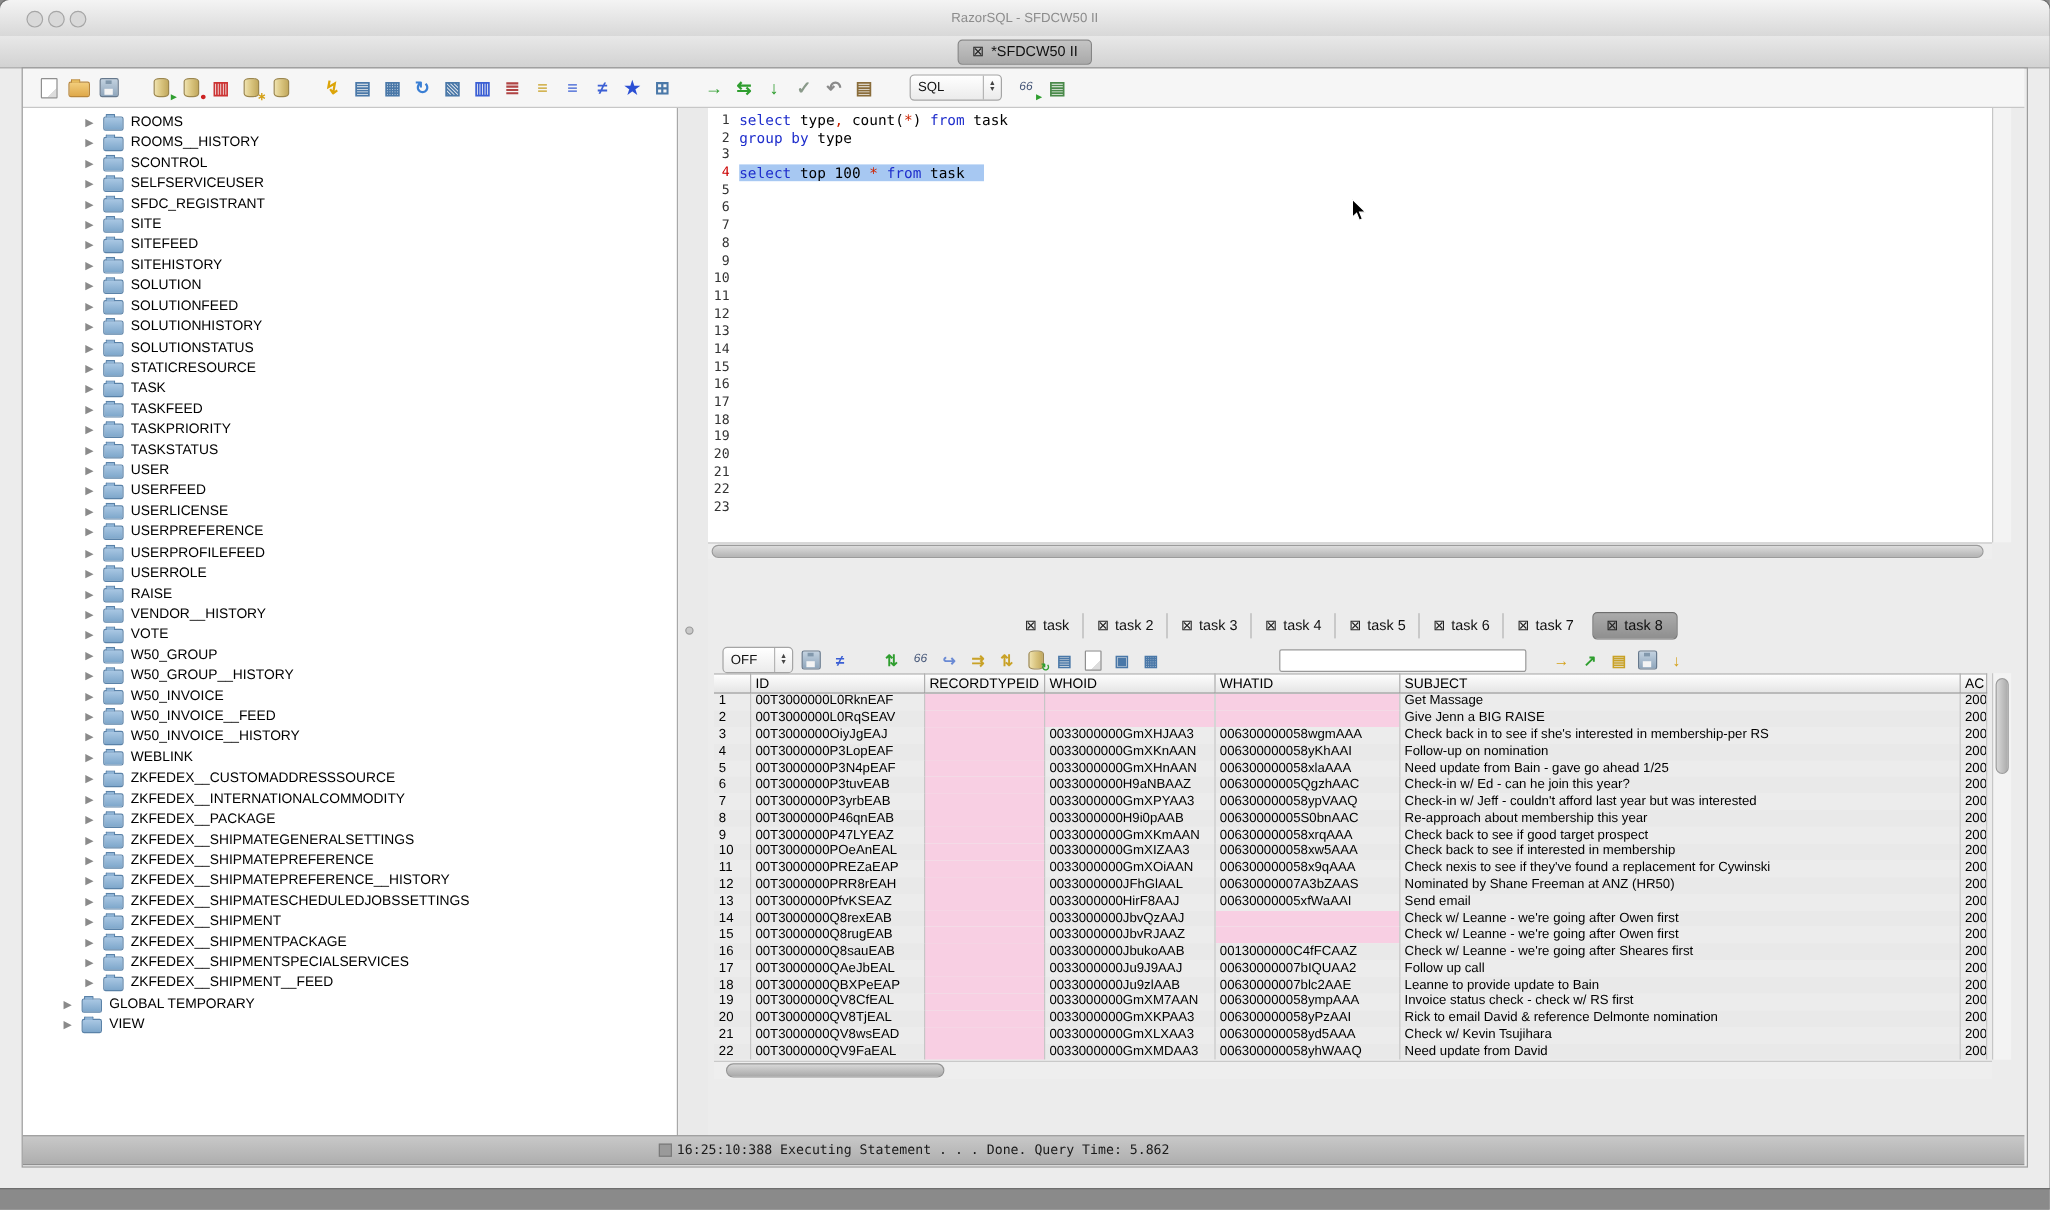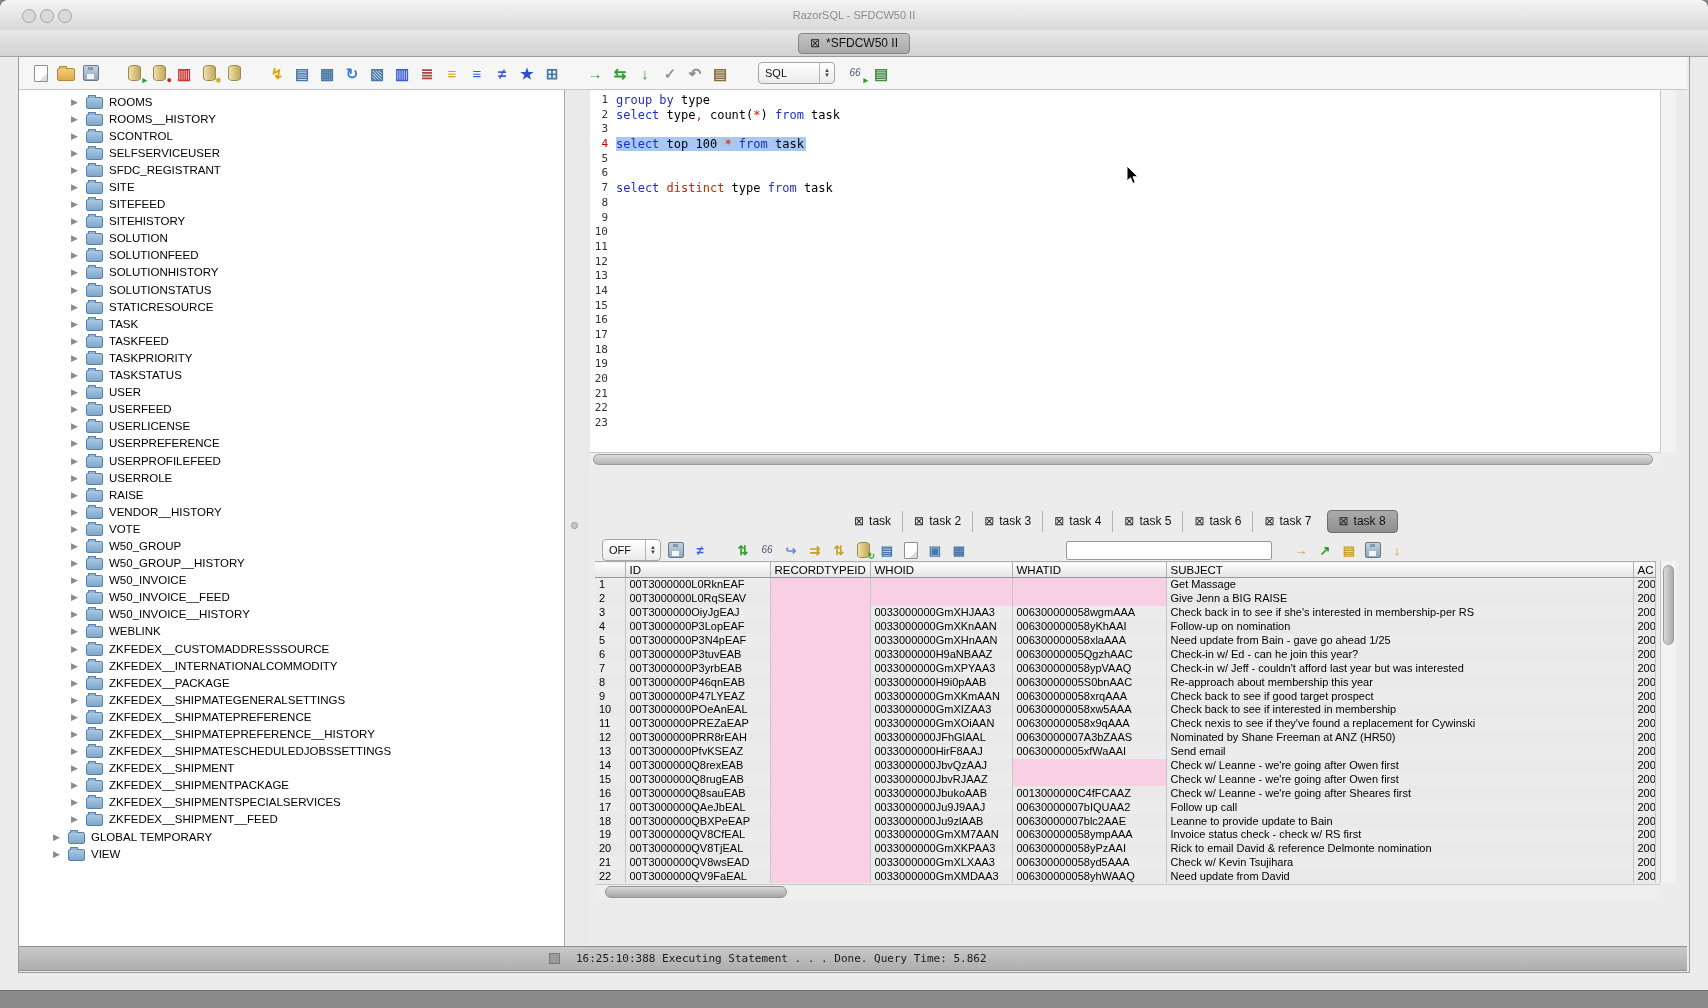--- a/index.html
+++ b/index.html
@@ -83,21 +83,21 @@
   #editor{left:590px;top:90px;width:1070px;height:362px;background:#fff;overflow:hidden;}
   #gutter{position:absolute;left:0;top:3px;width:22px;}
   .gnum{height:14.7px;line-height:14.7px;font:11px "DejaVu Sans Mono",monospace;color:#333;
     text-align:right;padding-right:4px;}
   .gnum.cur{color:#cc0000;}
   #ed-lines{position:absolute;left:26px;top:3px;right:0;}
   .edline{height:14.7px;line-height:14.7px;font:12px "DejaVu Sans Mono",monospace;white-space:pre;}
   .tk-k{color:#1f2ecc;}
   .tk-p{color:#000;}
   .tk-r{color:#cc2200;}
-  .selwrap{background:#a7c8f2;display:inline-block;padding-right:2px;}
+  .selwrap{background:#a7c8f2;display:inline-block;padding-right:16px;}
   #ed-vscroll{left:1660px;top:90px;width:16px;height:362px;background:#f3f3f3;
     border-left:1px solid #c6c6c6;box-sizing:border-box;}
   #ed-hscroll{left:590px;top:452px;width:1070px;height:14px;background:#eee;
     border-top:1px solid #c9c9c9;box-sizing:border-box;}
   #ed-hthumb{position:absolute;left:3px;top:1px;width:1060px;height:11px;border-radius:6px;
     background:linear-gradient(#dcdcdc,#b4b4b4);border:1px solid #9b9b9b;box-sizing:border-box;}
   #ed-status{left:590px;top:478px;width:1086px;height:17px;
     background:linear-gradient(#c2c2c2,#a9a9a9);border-top:1px solid #8f8f8f;
     border-bottom:1px solid #8f8f8f;display:flex;align-items:center;justify-content:center;
     gap:20px;font:10px "DejaVu Sans Mono",monospace;color:#111;box-sizing:border-box;}
@@ -135,21 +135,21 @@
   #res-vthumb{position:absolute;left:2px;top:4px;width:11px;height:80px;border-radius:6px;
     background:linear-gradient(90deg,#d8d8d8,#ababab);border:1px solid #9b9b9b;box-sizing:border-box;}
   #res-hscroll{left:595px;top:884px;width:1065px;height:15px;background:#eee;
     border-top:1px solid #c9c9c9;box-sizing:border-box;}
   #res-hthumb{position:absolute;left:10px;top:1px;width:182px;height:12px;border-radius:7px;
     background:linear-gradient(#d8d8d8,#a8a8a8);border:1px solid #949494;box-sizing:border-box;}
 
   
   #bottom-status{left:19px;top:946px;width:1668px;height:25px;
     background:linear-gradient(#c8c8c8,#aeaeae);border-top:1px solid #8f8f8f;
-    border-bottom:1px solid #8f8f8f;display:flex;align-items:center;gap:16px;
+    border-bottom:1px solid #8f8f8f;display:flex;align-items:center;gap:4px;
     padding-left:530px;box-sizing:border-box;font:11px "DejaVu Sans Mono",monospace;color:#1a1a1a;}
   #bottom-status .sq{width:9px;height:9px;background:#9a9a9a;border:1px solid #7a7a7a;}
 
   #mouse-cursor{left:1126px;top:166px;width:14px;height:20px;z-index:99;}
 </style>
 </head>
 <body>
 
 <div id="win">
 
@@ -520,27 +520,26 @@
         <div class="gnum">16</div>
         <div class="gnum">17</div>
         <div class="gnum">18</div>
         <div class="gnum">19</div>
         <div class="gnum">20</div>
         <div class="gnum">21</div>
         <div class="gnum">22</div>
         <div class="gnum">23</div>
       </div>
     <div id="ed-lines">
+        <div class="edline"><span class="tk-k">select</span><span class="tk-p"> type</span><span class="tk-r">,</span><span class="tk-p"> count(</span><span class="tk-r">*</span><span class="tk-p">) </span><span class="tk-k">from</span><span class="tk-p"> task</span></div>
         <div class="edline"><span class="tk-k">group</span><span class="tk-p"> </span><span class="tk-k">by</span><span class="tk-p"> type</span></div>
-        <div class="edline"><span class="tk-k">select</span><span class="tk-p"> type</span><span class="tk-r">,</span><span class="tk-p"> count(</span><span class="tk-r">*</span><span class="tk-p">) </span><span class="tk-k">from</span><span class="tk-p"> task</span></div>
         <div class="edline"></div>
         <div class="edline"><span class="selwrap"><span class="tk-k">select</span><span class="tk-p"> top 100 </span><span class="tk-r">*</span><span class="tk-p"> </span><span class="tk-k">from</span><span class="tk-p"> task</span></span></div>
         <div class="edline"></div>
         <div class="edline"></div>
-        <div class="edline"><span class="tk-k">select</span><span class="tk-p"> </span><span class="tk-r">distinct</span><span class="tk-p"> type </span><span class="tk-k">from</span><span class="tk-p"> task</span></div>
         <div class="edline"></div>
         <div class="edline"></div>
         <div class="edline"></div>
         <div class="edline"></div>
         <div class="edline"></div>
         <div class="edline"></div>
         <div class="edline"></div>
         <div class="edline"></div>
         <div class="edline"></div>
         <div class="edline"></div>

